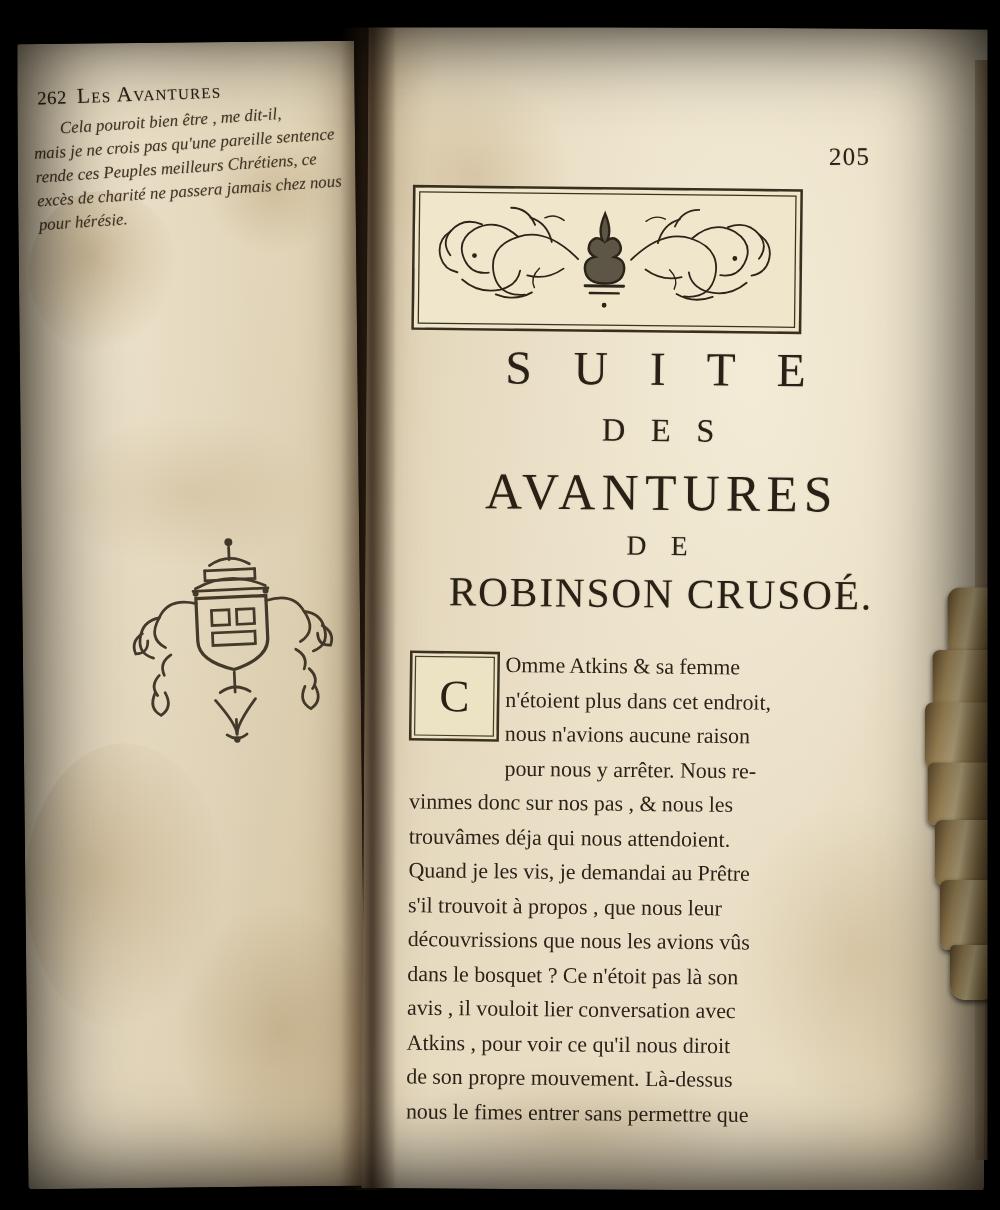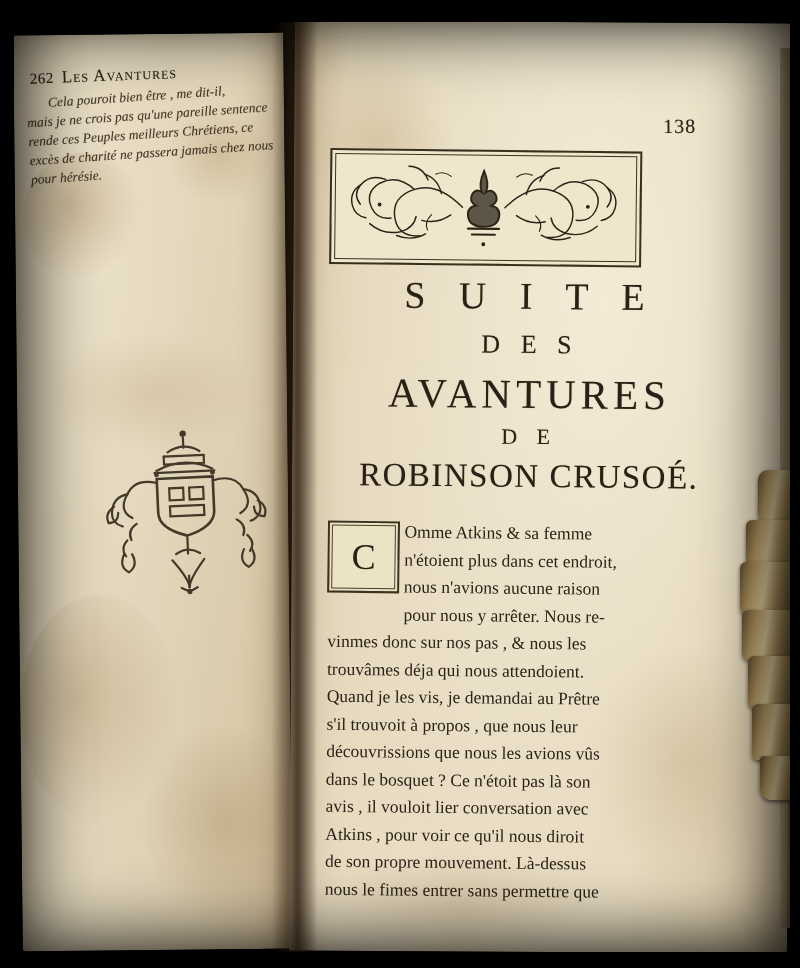--- a/index.html
+++ b/index.html
@@ -344,21 +344,21 @@
         </svg>
       </div>
     </div>
 
     <div class="page-right">
 
       <div class="stain" style="left:10px; top:40px; width:150px; height:160px; background:radial-gradient(ellipse at 50% 50%, rgba(178,150,106,0.30), rgba(178,150,106,0) 72%);"></div>
       <div class="stain" style="left:300px; top:620px; width:190px; height:240px; background:radial-gradient(ellipse at 50% 50%, rgba(172,144,100,0.28), rgba(172,144,100,0) 72%);"></div>
       <div class="stain" style="left:40px; top:830px; width:260px; height:110px; background:radial-gradient(ellipse at 50% 50%, rgba(170,142,98,0.26), rgba(170,142,98,0) 72%);"></div>
 
-      <div class="folio-right ink">138</div>
+      <div class="folio-right ink">205</div>
 
       <div class="headpiece">
         <svg viewBox="0 0 308 112" width="304" height="108" aria-hidden="true">
           <g stroke="#2c2418" fill="none" stroke-width="1.5" stroke-linecap="round">
 
             <path d="M154 20 q-6 14 -2 22 q-6 -4 -10 2 q-4 8 4 12 q-10 2 -8 12 q2 10 16 10 q14 0 16 -10 q2 -10 -8 -12 q8 -4 4 -12 q-4 -6 -10 -2 q4 -8 -2 -22 z" stroke-width="2" fill="#2c2418" fill-opacity=".75"></path>
             <path d="M138 80 h32" stroke-width="2.4"></path>
             <path d="M142 86 h24" stroke-width="2"></path>
 
             <path d="M132 58 q-26 -26 -50 -18 q-24 8 -20 30 q4 20 26 18"></path>

